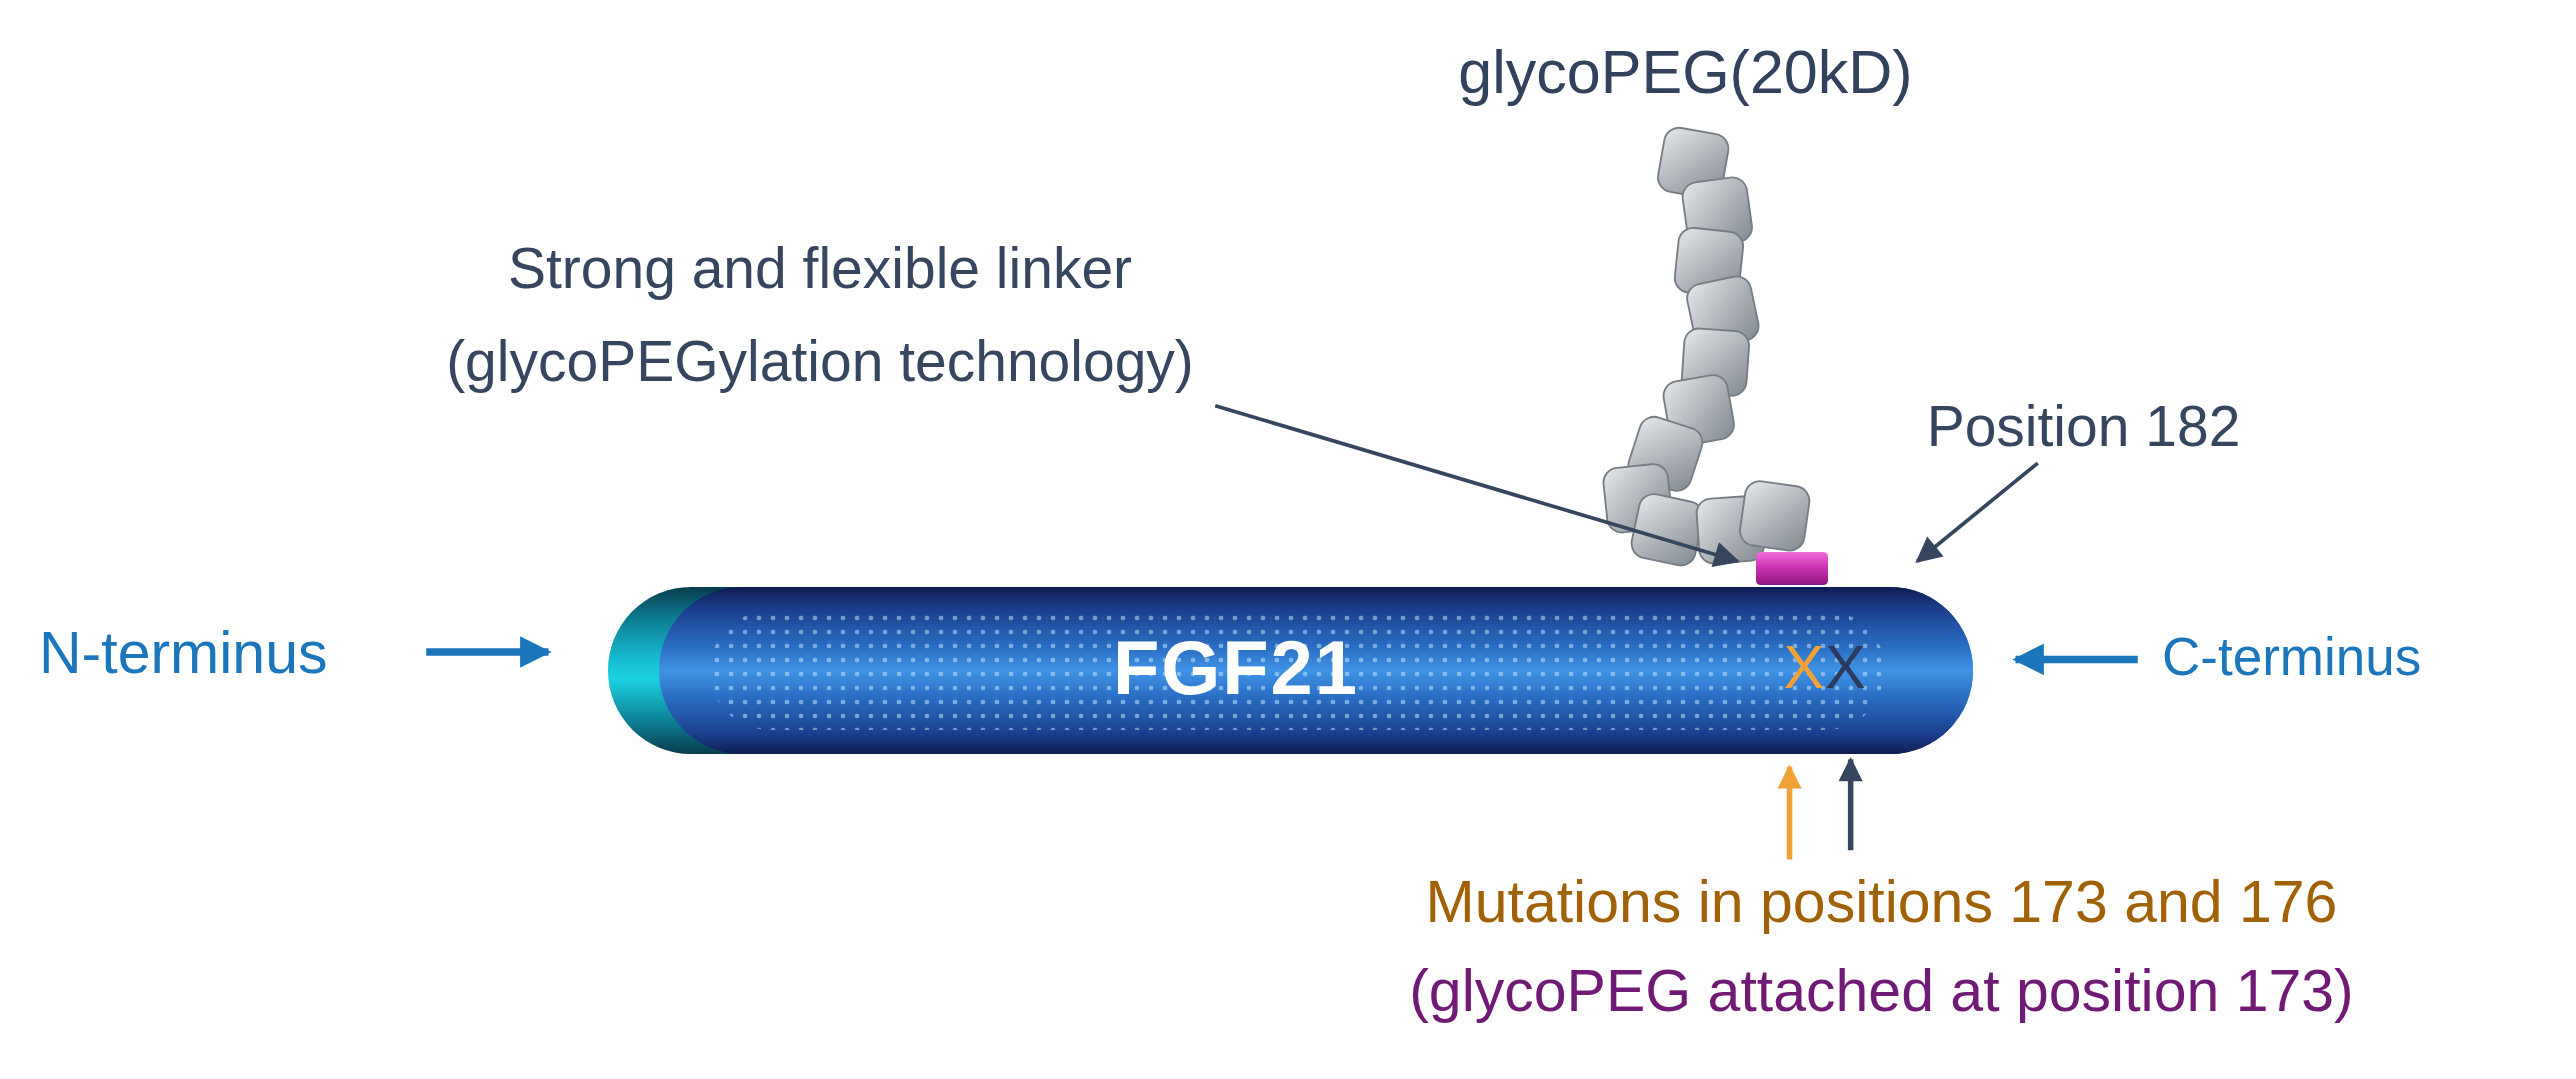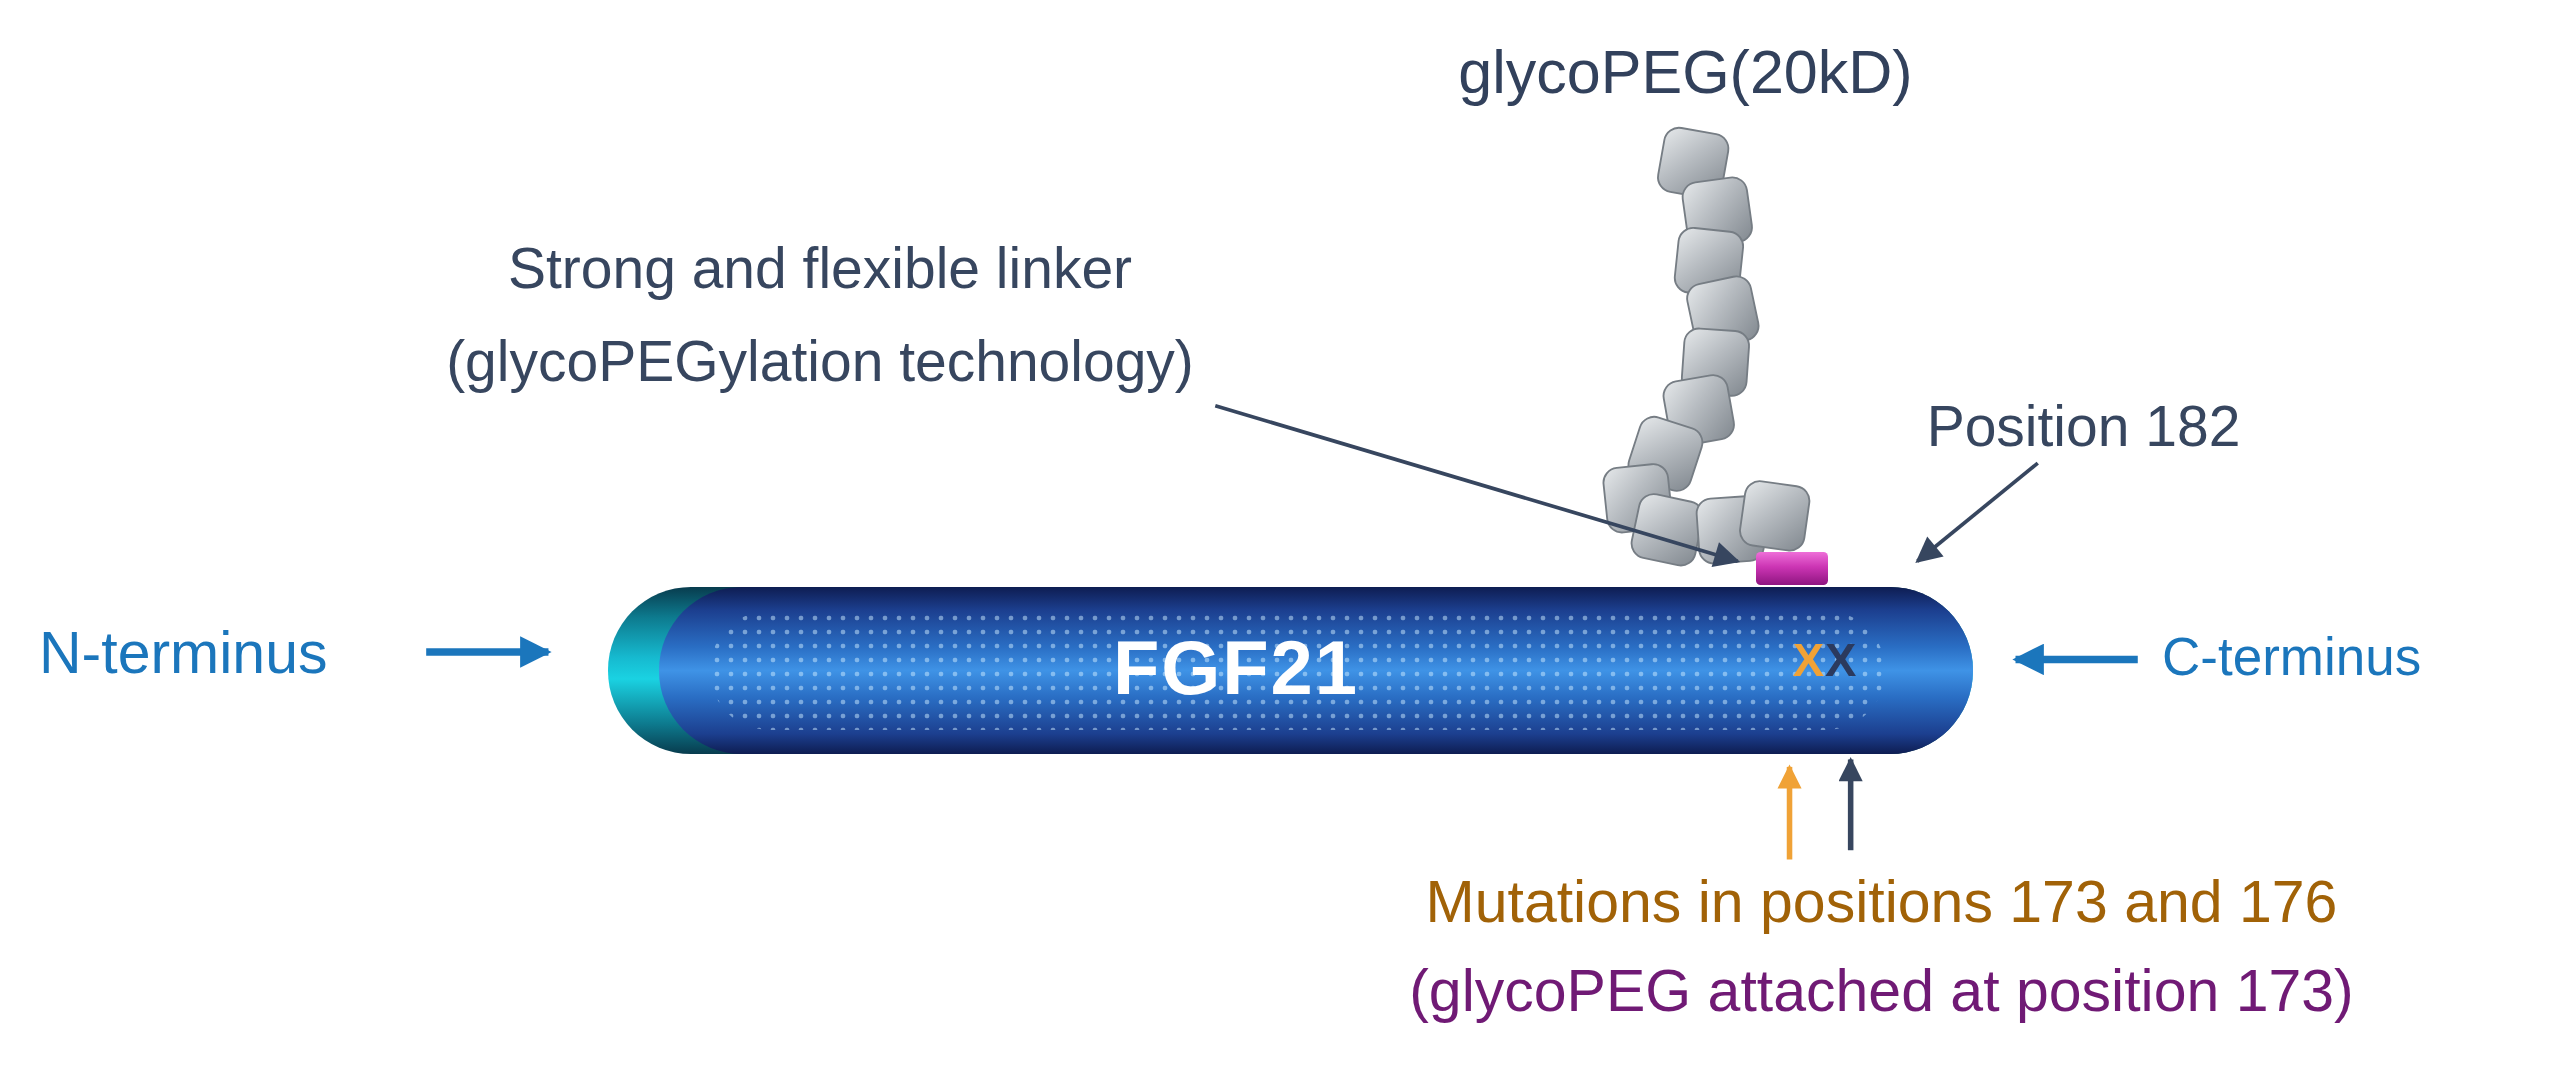--- a/index.html
+++ b/index.html
@@ -91,22 +91,22 @@
     font-size: 76px;
     font-weight: bold;
     color: #ffffff;
     letter-spacing: 1.9px;
     z-index: 2;
   }
   .mutation-xx {
     position: absolute;
     left: 1765px; top: 632px; width: 120px;
     text-align: center;
-    font-size: 47px;
-    font-weight: bold;
+    font-size: 61px;
+    font-weight: normal;
     letter-spacing: 0.9px;
     z-index: 3;
   }
   .x-orange { color: #f0a236; }
   .x-navy { color: #2b3a5e; }
 
   .glyco-linker {
     position: absolute;
     left: 1756px; top: 552px;
     width: 72px; height: 33px;

